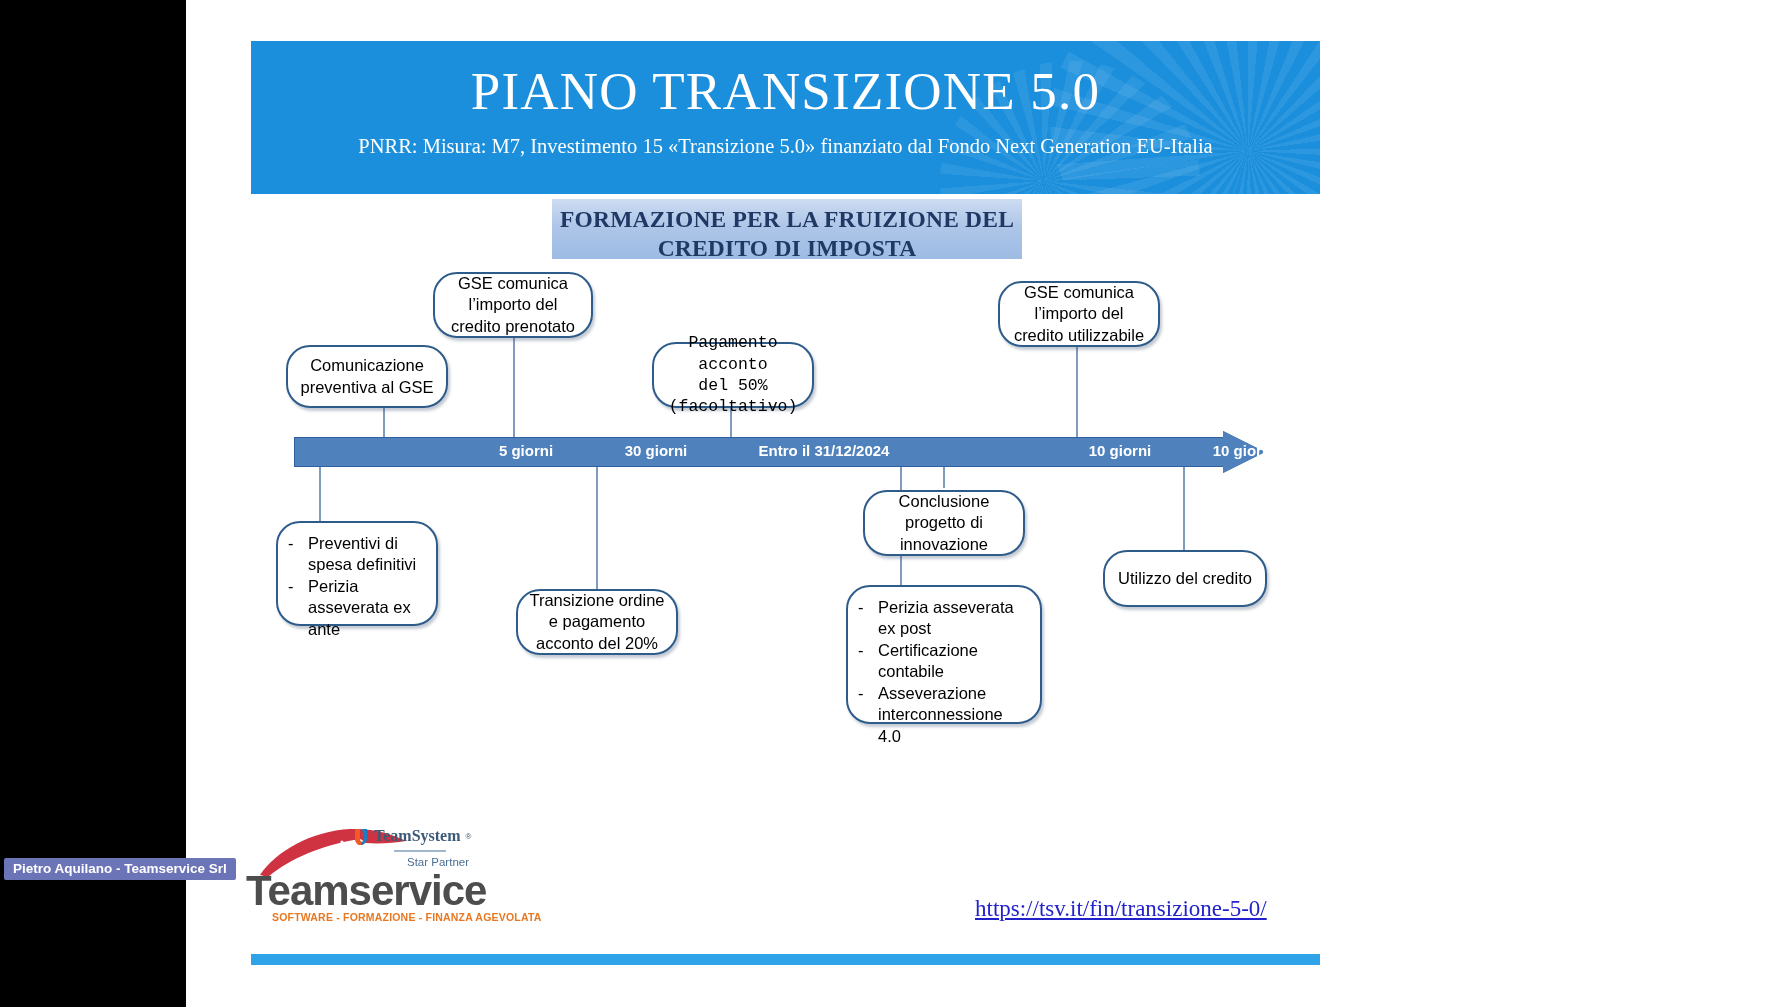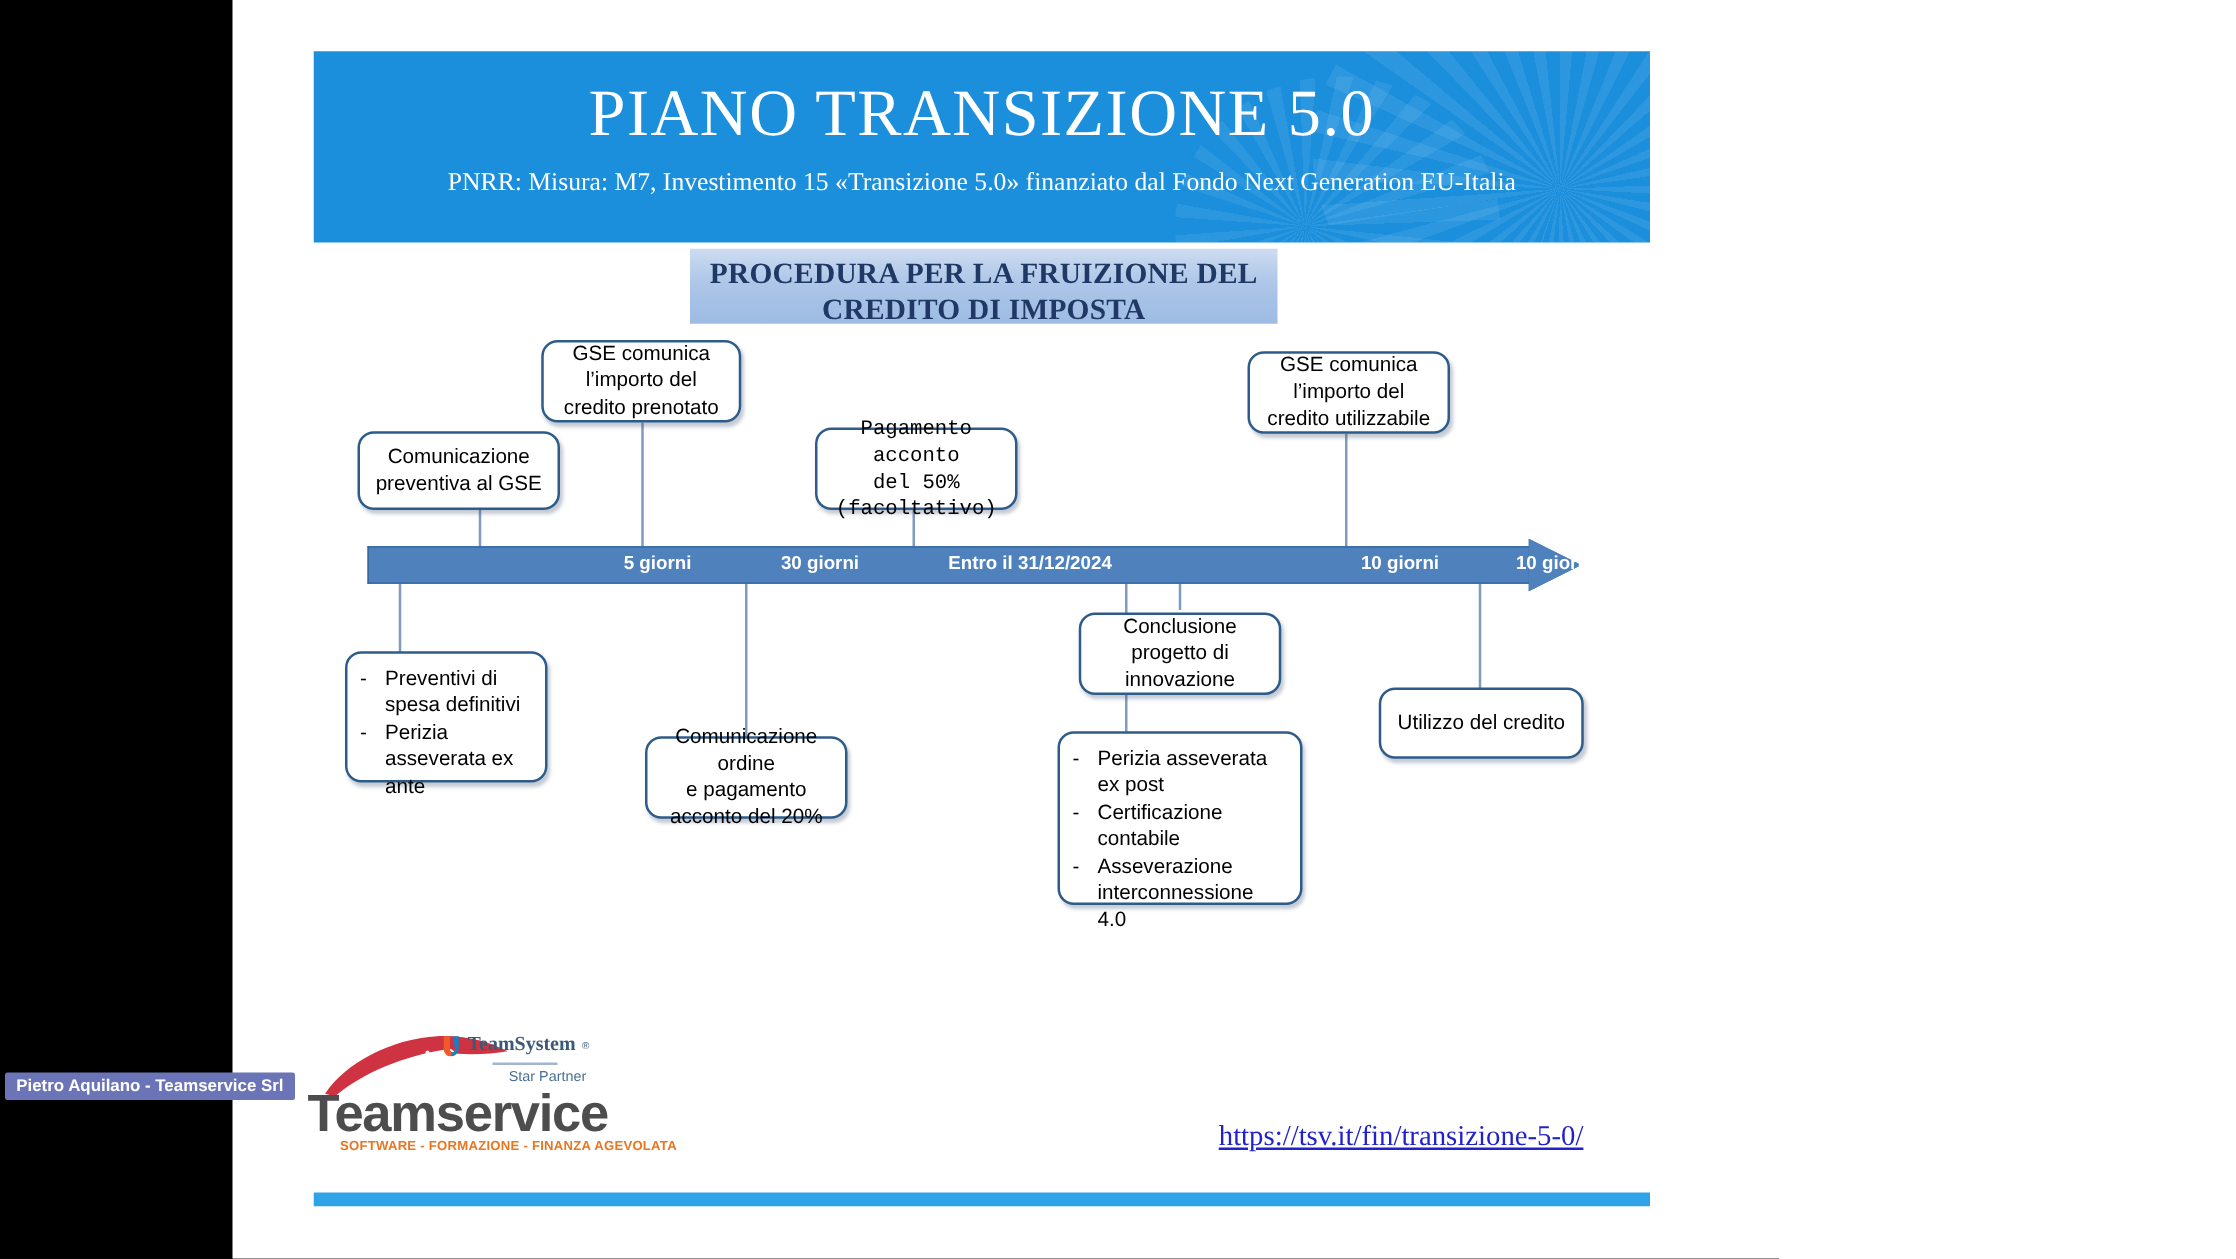--- a/index.html
+++ b/index.html
@@ -101,21 +101,21 @@
     font-weight: bold;
     white-space: nowrap;
     transform: translateX(-50%);
   }
 
   
   .cbox {
     position: absolute;
     background: #ffffff;
     border: 2.2px solid #2e5c8a;
-    border-radius: 13px;
+    border-radius: 24px;
     box-shadow: 2px 3px 3px rgba(60,80,110,0.30);
     color: #000000;
     font-size: 16.5px;
     line-height: 1.30;
     display: flex;
     flex-direction: column;
     justify-content: center;
     padding: 6px 8px;
     align-items: center;
   }
@@ -188,21 +188,21 @@
   <div id="slide">
 
     <div id="title-banner">
       <div class="swirl"></div>
       <div class="swirl2"></div>
       <div class="banner-title">PIANO TRANSIZIONE 5.0</div>
       <div class="banner-sub">PNRR: Misura: M7, Investimento 15 «Transizione 5.0» finanziato dal Fondo Next Generation EU-Italia</div>
     </div>
 
     <div id="procedura">
-      <div>PROCEDURA PER LA FRUIZIONE DEL</div>
+      <div>FORMAZIONE PER LA FRUIZIONE DEL</div>
       <div>CREDITO DI IMPOSTA</div>
     </div>
 
     <div class="conn" style="left:197px; top:408px; height:44px;"></div>
     <div class="conn" style="left:327px; top:338px; height:114px;"></div>
     <div class="conn" style="left:544px; top:408px; height:44px;"></div>
     <div class="conn" style="left:890px; top:347px; height:105px;"></div>
 
     <div class="conn" style="left:133px; top:467px; height:58px;"></div>
     <div class="conn" style="left:410px; top:467px; height:127px;"></div>
@@ -248,21 +248,21 @@
         <span class="bullet-mark">-</span>
         <span class="bullet-text">Preventivi di spesa definitivi</span>
       </div>
       <div class="bullet-row">
         <span class="bullet-mark">-</span>
         <span class="bullet-text">Perizia asseverata ex ante</span>
       </div>
     </div>
 
     <div class="cbox center" style="left:330px; top:589px; width:162px; height:66px;">
-      <div>Comunicazione ordine</div>
+      <div>Transizione ordine</div>
       <div>e pagamento</div>
       <div>acconto del 20%</div>
     </div>
 
     <div class="cbox center" style="left:677px; top:490px; width:162px; height:66px;">
       <div>Conclusione</div>
       <div>progetto di</div>
       <div>innovazione</div>
     </div>
 

